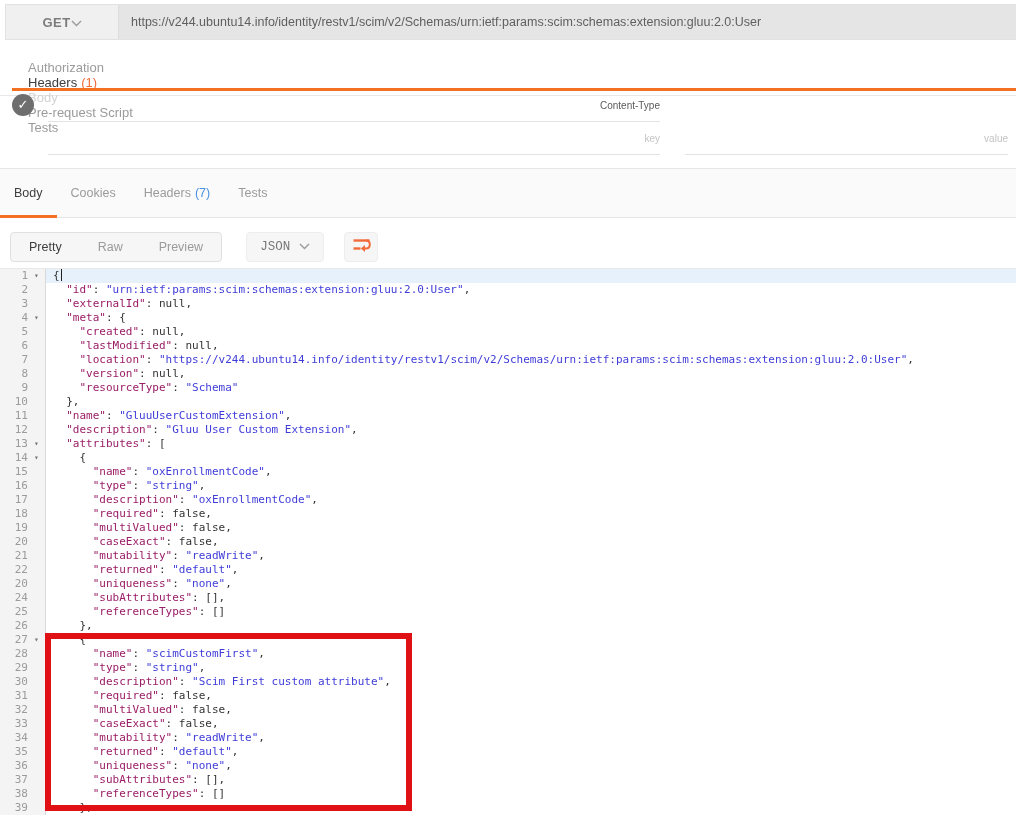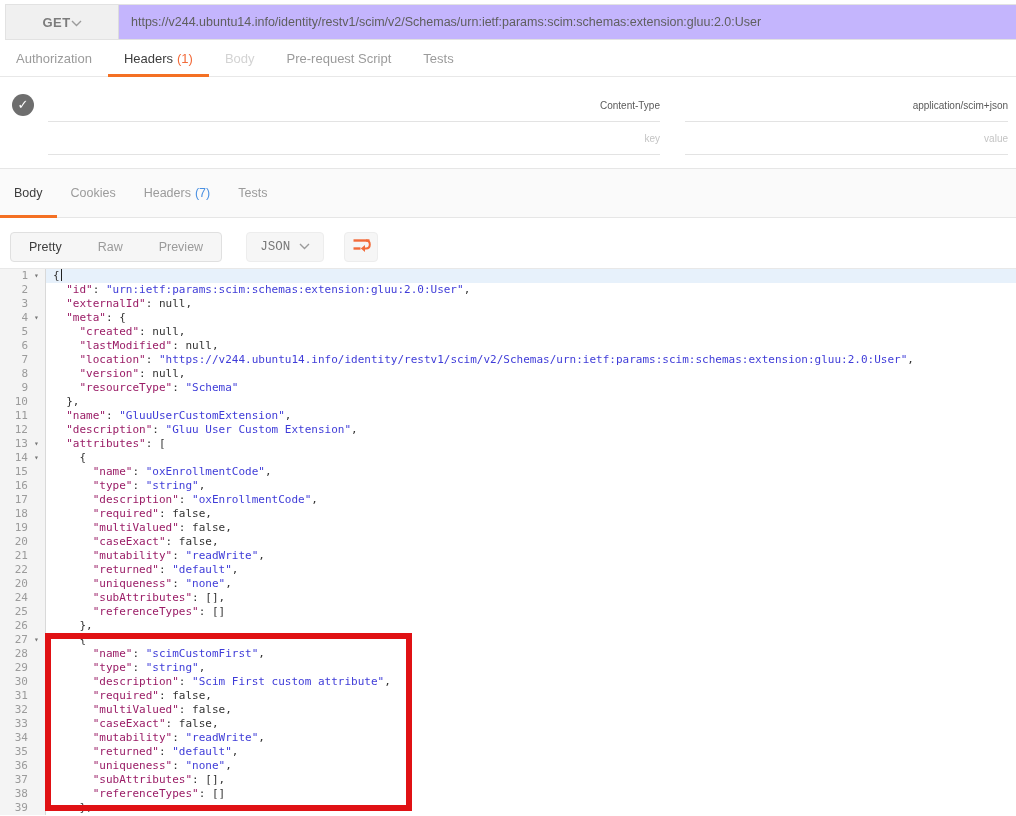--- a/index.html
+++ b/index.html
@@ -6,27 +6,27 @@
   html,body { width:1016px; height:816px; overflow:hidden; background:#fff;
     font-family:"Liberation Sans", sans-serif; }
   .app { position:relative; width:1016px; height:816px; }
 
   
   .url-bar { position:absolute; left:5px; top:4px; right:0; height:36px;
     display:flex; border:1px solid #e2e2e2; border-right:none; }
   .method-box { flex:0 0 113px; background:#f0f0f0; border-right:1px solid #dcdcdc;
     display:flex; align-items:center; justify-content:center; cursor:pointer; }
   .method-label { font-size:13px; font-weight:bold; color:#7c7c7c; letter-spacing:.5px; }
-  .url-field-wrap { flex:1; background:#c4b5fd; display:flex; align-items:center; }
+  .url-field-wrap { flex:1; background:#e5e5e5; display:flex; align-items:center; }
   .url-input { width:100%; border:none; outline:none; background:transparent;
     font-size:12.5px; color:#5f5f5f; padding:0 12px; font-family:"Liberation Sans",sans-serif; }
 
   
-  .req-tabs { position:absolute; left:0; top:41px; right:0; height:36px;
-    border-bottom:1px solid #e8e8e8; display:flex; align-items:stretch; padding-left:0; }
+  .req-tabs { position:absolute; left:0; top:60px; right:0; height:36px;
+    border-bottom:1px solid #e8e8e8; display:flex; align-items:stretch; padding-left:12px;flex-direction:column; }
   .tab { position:relative; display:flex; align-items:center; padding:0 16px;
     font-size:13px; color:#9b9b9b; cursor:pointer; }
   .tab .badge-orange { color:#f26b3a; margin-left:4px; }
   .tab .badge-blue { color:#4a90e2; margin-left:4px; }
   .tab.active { color:#3d3d3d; }
   .tab.active::after { content:""; position:absolute; left:0; right:0; bottom:-1px;
     height:3px; background:#f47023; }
   .tab.disabled { color:#d3d3d3; }
 
   
@@ -119,23 +119,20 @@
       <span>Tests</span>
     </div>
   </div>
 
   <div class="kv-editor">
     <div class="kv-row">
       <div class="kv-check">✓</div>
       <div class="kv-key-col">
         <input class="kv-input" readonly="" value="Content-Type" style="">
       </div>
-      <div class="kv-val-col">
-        <input class="kv-input" readonly="" value="application/scim+json" style="">
-      </div>
     </div>
     <div class="kv-row">
       <div class="kv-key-col">
         <input class="kv-input" placeholder="key" style="">
       </div>
       <div class="kv-val-col">
         <input class="kv-input" placeholder="value" style="">
       </div>
     </div>
   </div>

